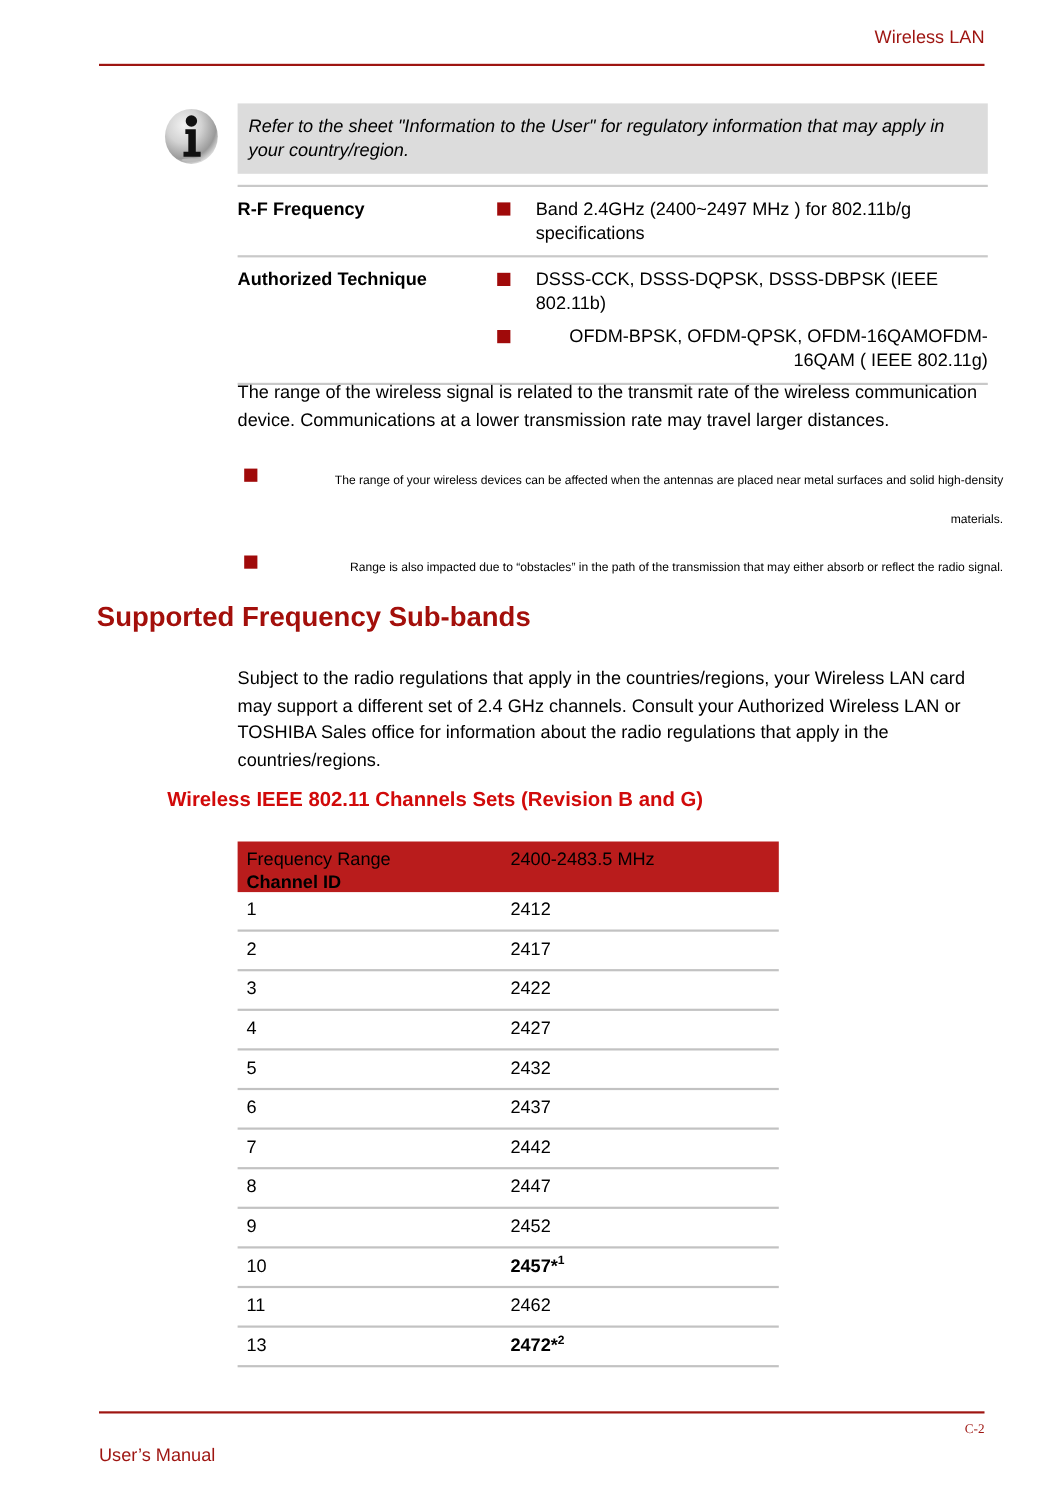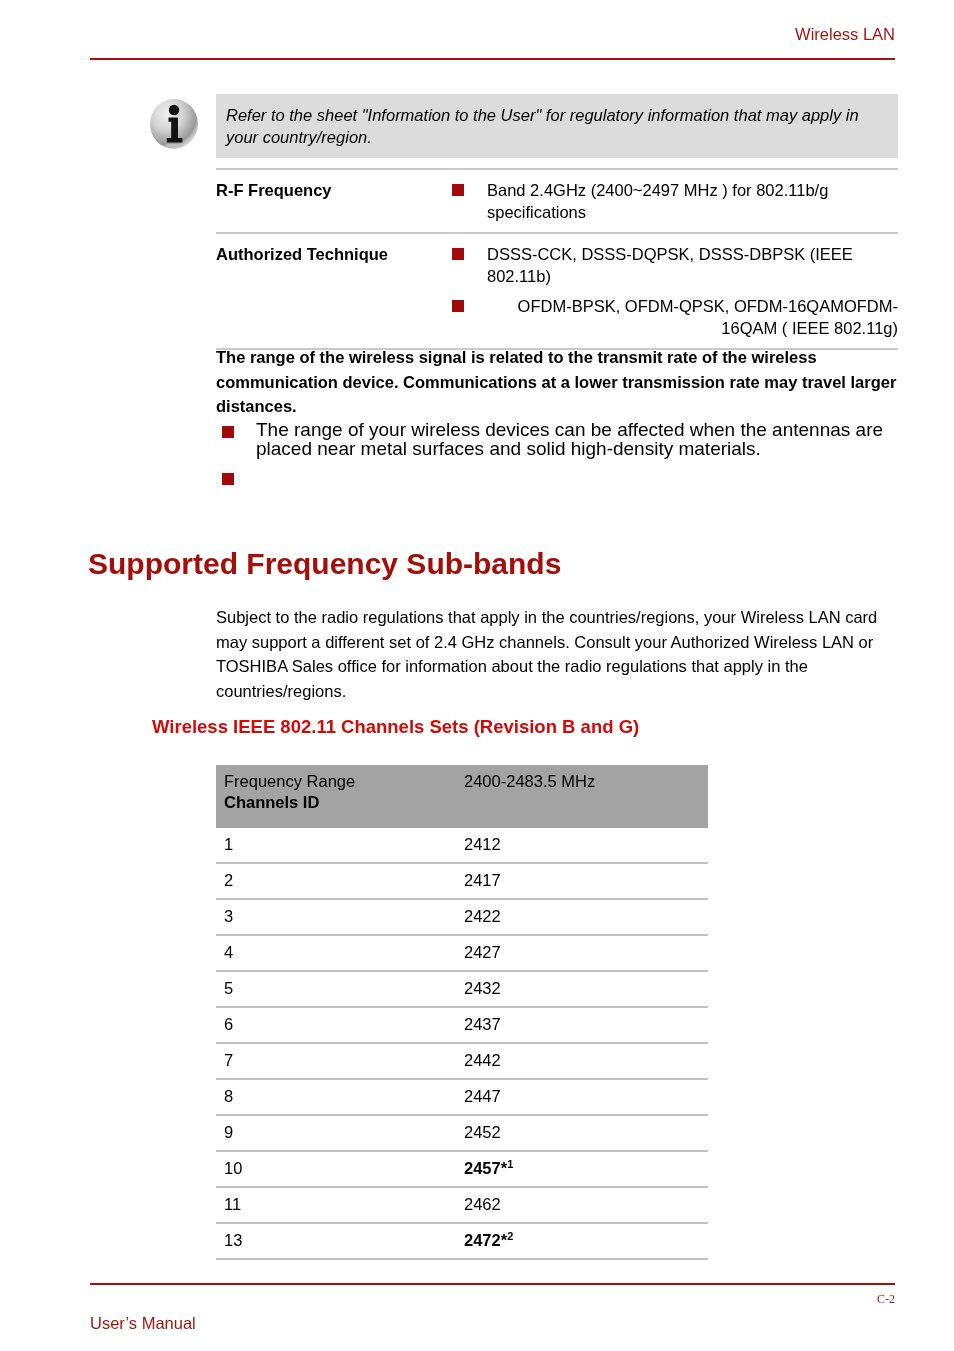--- a/index.html
+++ b/index.html
@@ -131,52 +131,53 @@
   }
 
   
   .body-para {
     position: absolute;
     left: 216px;
     font-size: 16.5px;
     line-height: 24.5px;
     color: #000;
   }
-  #para-range { top: 345px; width: 690px; font-weight: bold; }
+  #para-range { top: 345px; width: 690px; }
   #para-subbands { top: 605px; width: 690px; }
 
   
   .bullet-list {
     position: absolute;
     left: 222px;
     top: 420px;
     width: 690px;
   }
   .bullet-item {
     position: relative;
     padding-left: 34px;
-    font-size: 19px;
-    line-height: 19px;
+    font-size: 11px;
+    line-height: 35px;
     margin-bottom: 9px;
+    text-align: right;
   }
   .bullet-item .sq {
     position: absolute;
     left: 0px;
     top: 6px;
     width: 12px;
     height: 12px;
     background: #A00A0A;
   }
 
   
   .h1-heading {
     position: absolute;
     left: 88px;
     top: 547px;
-    font-size: 30px;
+    font-size: 25px;
     font-weight: bold;
     color: #A30F0B;
     letter-spacing: 0px;
     white-space: nowrap;
   }
   .h2-heading {
     position: absolute;
     left: 152px;
     top: 716px;
     font-size: 18.5px;
@@ -186,22 +187,22 @@
   }
 
   
   .chan-table {
     position: absolute;
     left: 216px;
     top: 765px;
     width: 492px;
   }
   .chan-head {
-    background: #a3a3a3;
-    height: 63px;
+    background: #b91c1c;
+    height: 46px;
     position: relative;
   }
   .chan-head .col-a {
     position: absolute;
     left: 8px;
     top: 6px;
     font-size: 16.5px;
     line-height: 21px;
   }
   .chan-head .col-a b {
@@ -338,34 +339,35 @@
 
   <div class="body-para" id="para-range">The range of the wireless signal is related to the transmit rate of the wireless communication device. Communications at a lower transmission rate may travel larger distances.</div>
 
   <div class="bullet-list">
     <div class="bullet-item">
       <span class="sq"></span>
       <span>The range of your wireless devices can be affected when the antennas are placed near metal surfaces and solid high-density materials.</span>
     </div>
     <div class="bullet-item">
       <span class="sq"></span>
+      <span>Range is also impacted due to “obstacles” in the path of the transmission that may either absorb or reflect the radio signal.</span>
     </div>
   </div>
 
   <div class="h1-heading">Supported Frequency Sub-bands</div>
 
   <div class="body-para" id="para-subbands">Subject to the radio regulations that apply in the countries/regions, your Wireless LAN card may support a different set of 2.4 GHz channels. Consult your Authorized Wireless LAN or TOSHIBA Sales office for information about the radio regulations that apply in the countries/regions.</div>
 
   <div class="h2-heading">Wireless IEEE 802.11 Channels Sets (Revision B and G)</div>
 
   <div class="chan-table">
     <div class="chan-head">
       <div class="col-a">
         <span>Frequency Range</span>
-        <b>Channels ID</b>
+        <b>Channel ID</b>
       </div>
       <div class="col-b">2400-2483.5 MHz</div>
     </div>
     <div id="chan-rows">
         <div class="chan-row">
           <div class="c-id">1</div>
           <div class="c-freq">2412</div>
         </div>
         <div class="chan-row">
           <div class="c-id">2</div>

